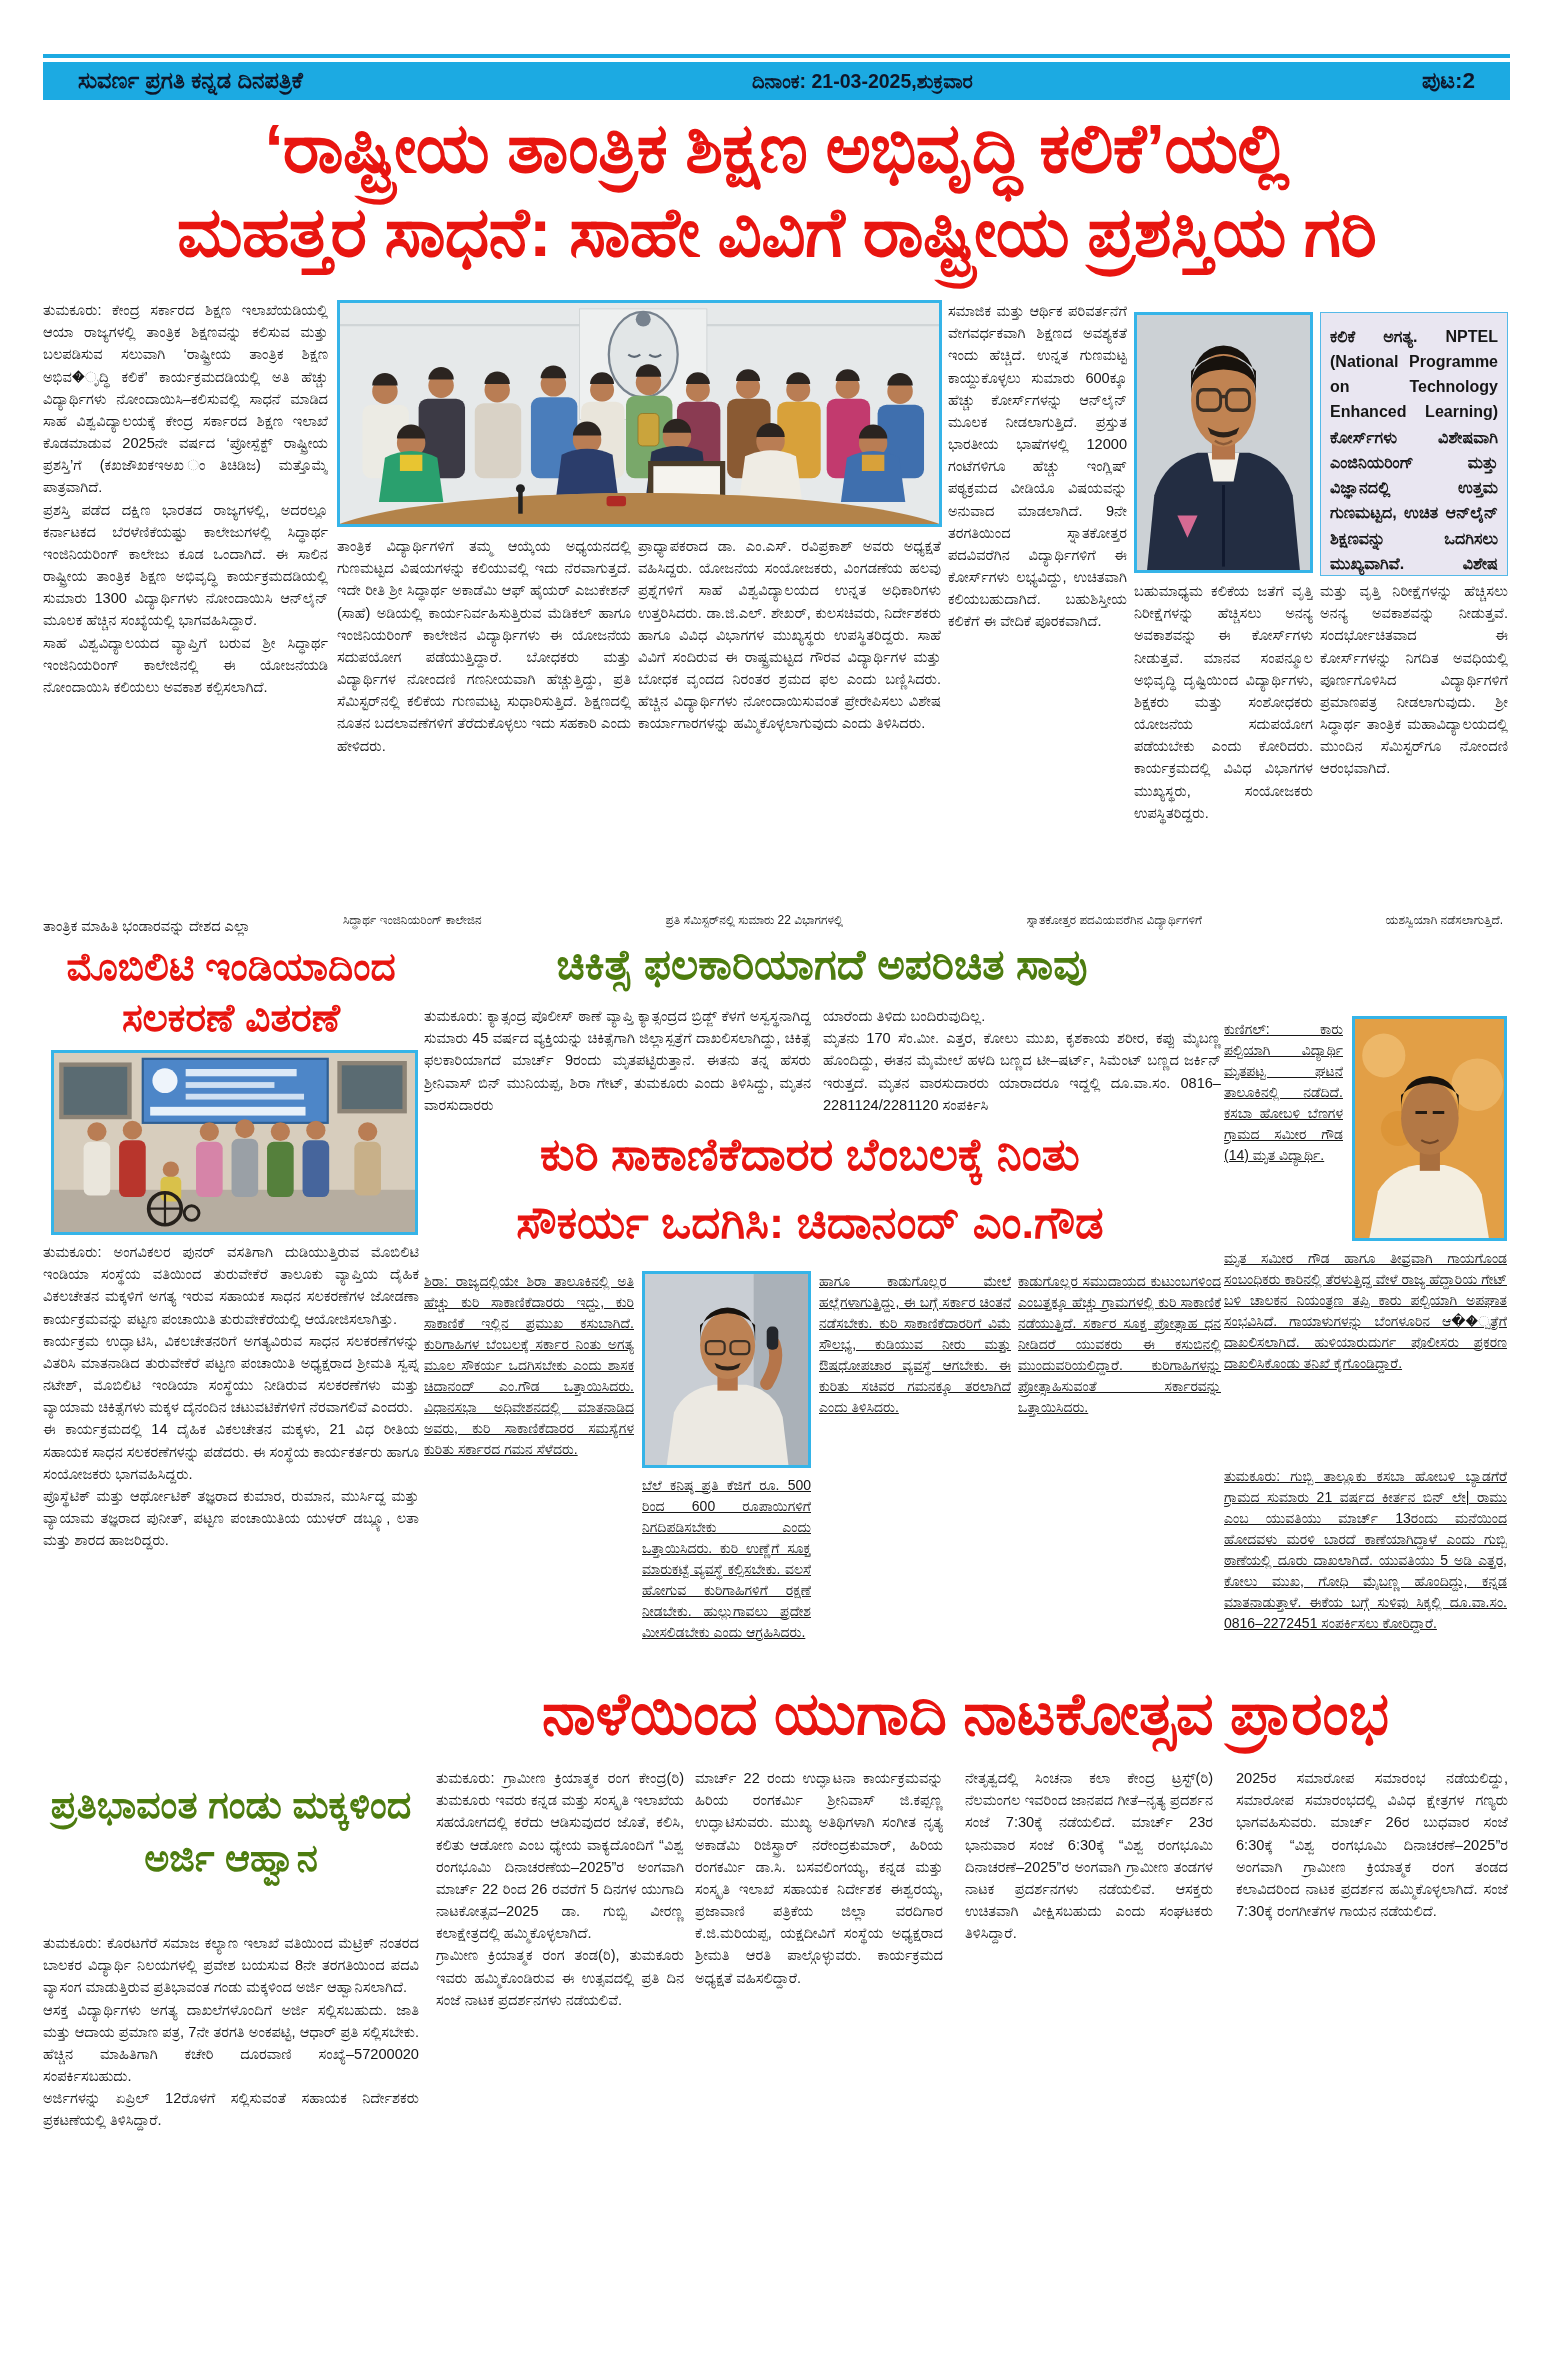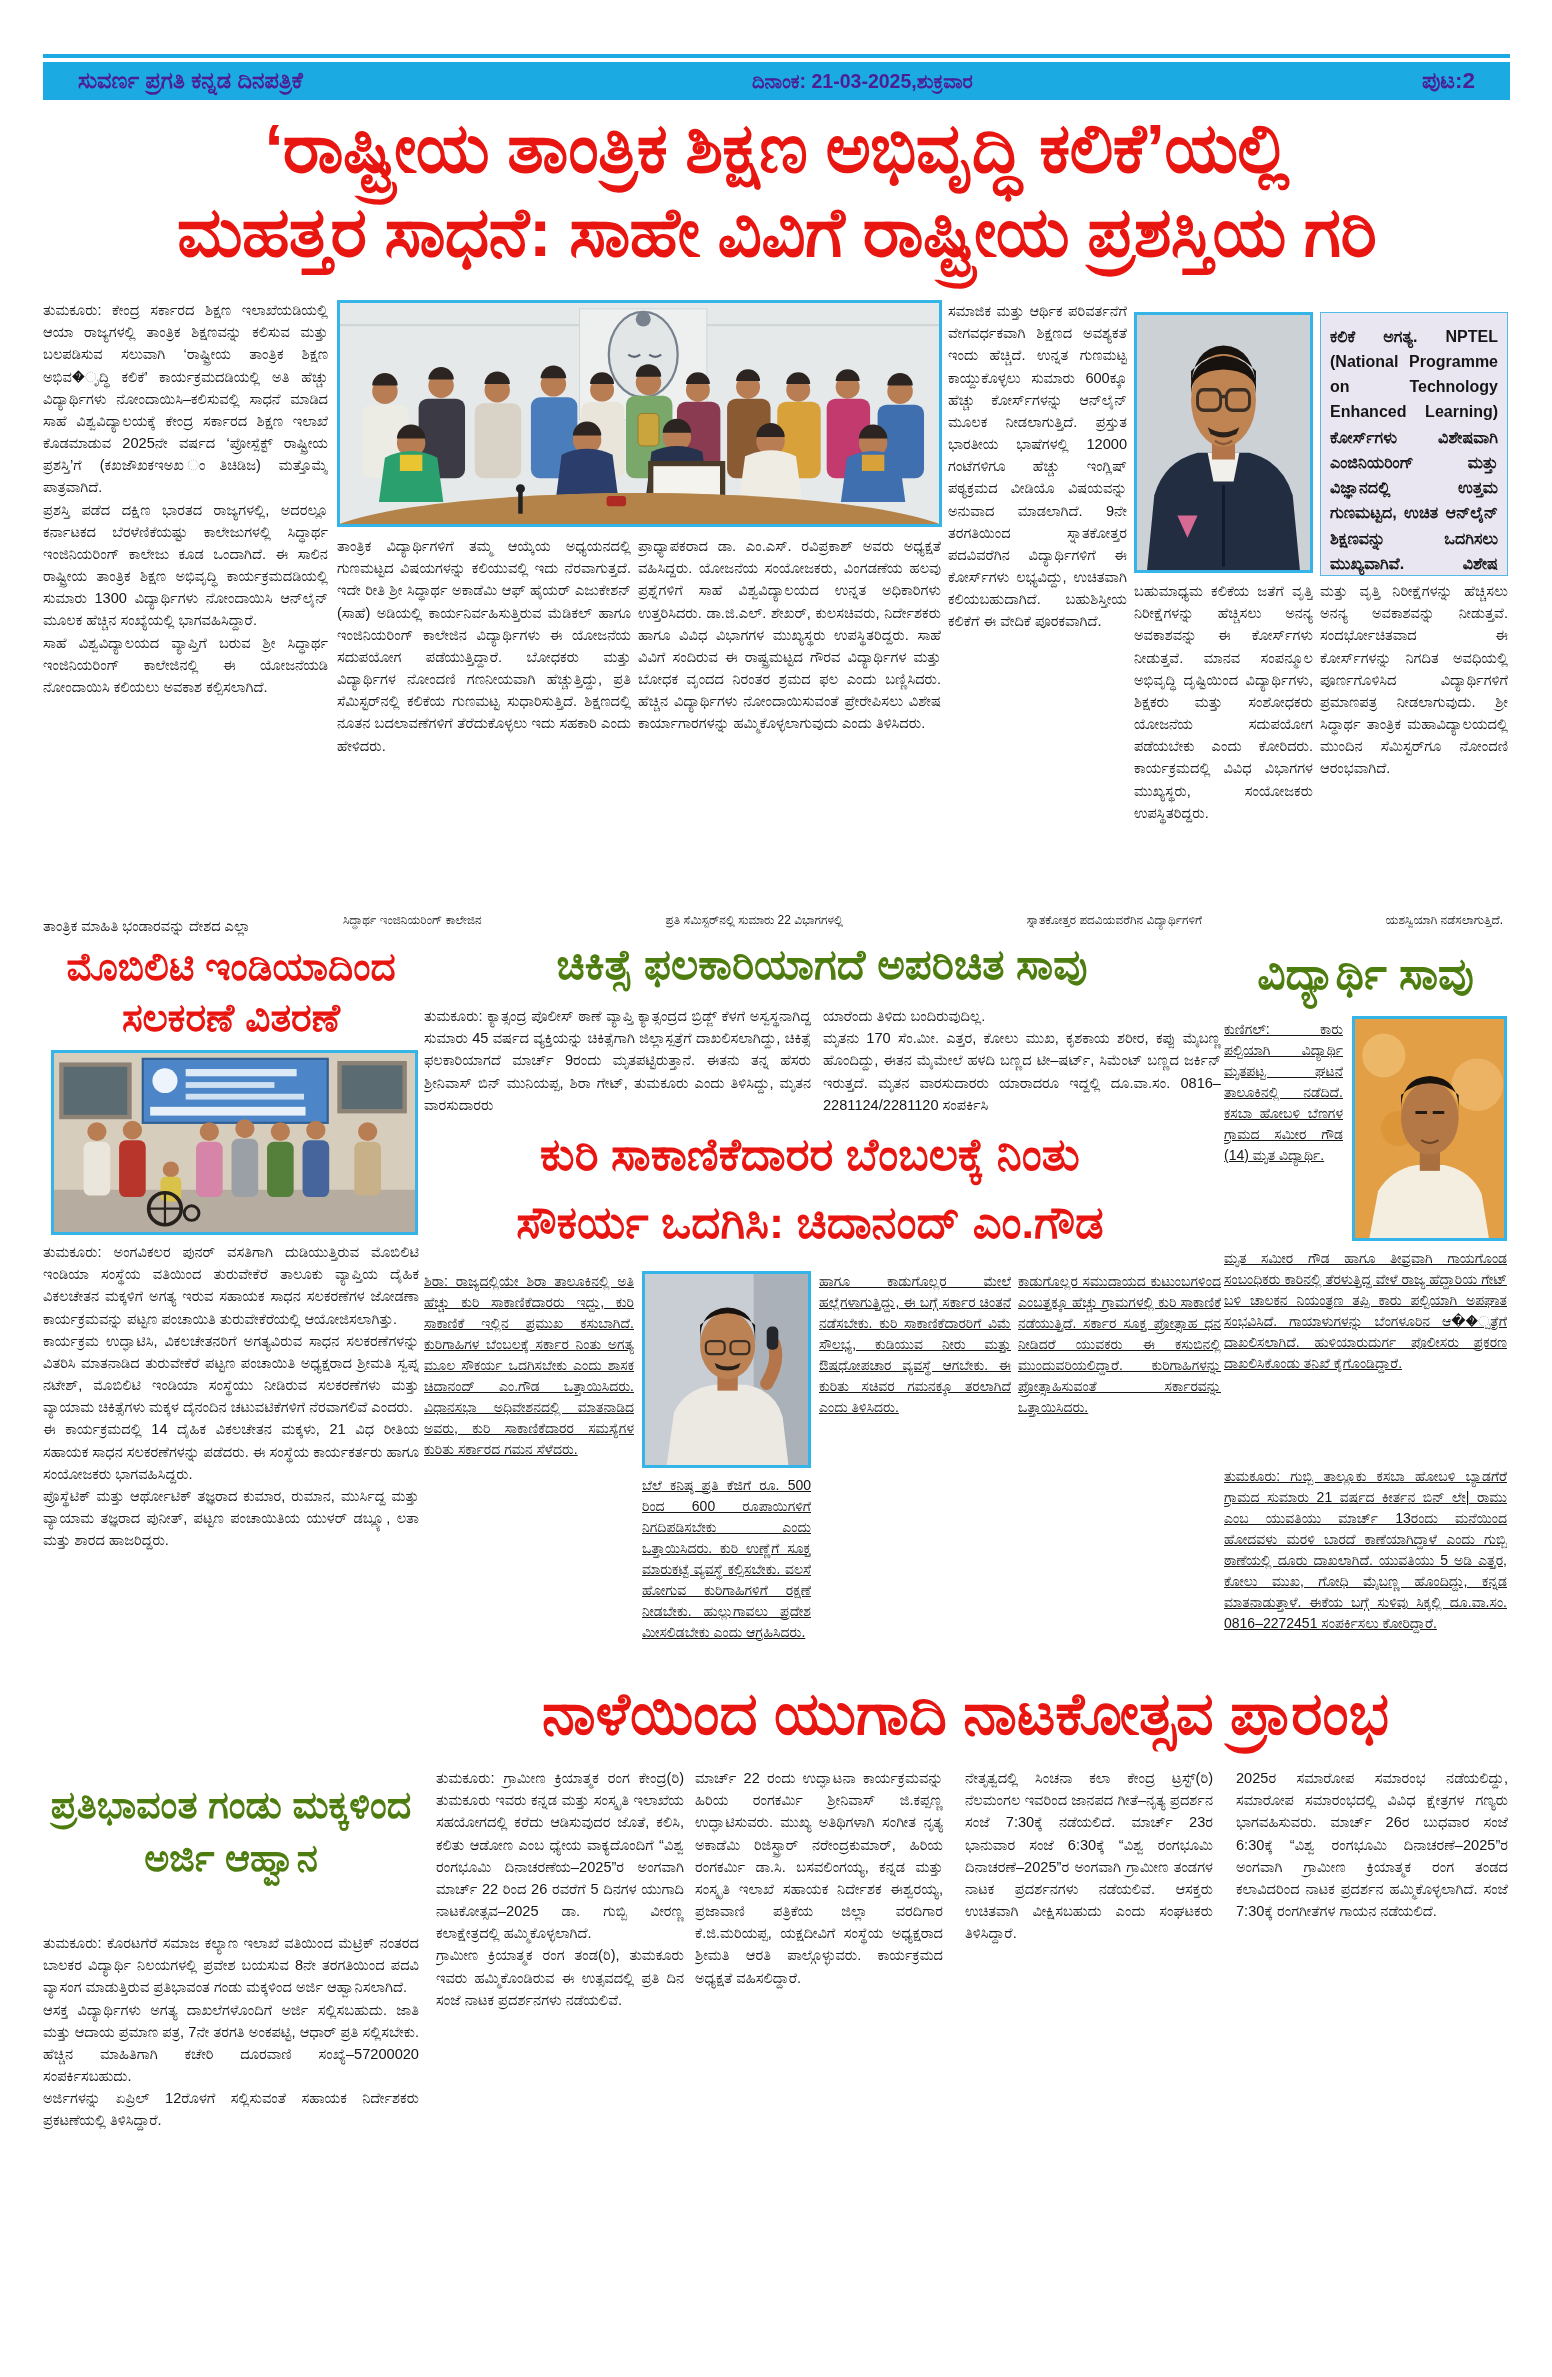--- a/index.html
+++ b/index.html
@@ -1,19 +1,19 @@
 <!DOCTYPE html>
 <html style="font-size:12px"><head>
 <meta charset="utf-8">
 <style>
   html,body{margin:0;padding:0;background:#9a9a9a;}
   #page{position:relative;width:1553px;height:2377px;background:#ffffff;
         font-family:"Liberation Sans","DejaVu Sans",sans-serif;color:#161616;overflow:hidden;}
   .abs{position:absolute;box-sizing:border-box;}
-  .bar{background:#1caae2;color:#4c1d95;display:flex;align-items:center;justify-content:space-between;
+  .bar{background:#1caae2;color:#0f172a;display:flex;align-items:center;justify-content:space-between;
        padding:0 35px;font-weight:700;font-size:22.5px;}
   .bar .mid{font-size:19.5px;font-weight:700;}
   .bar .pg{font-size:22.5px;font-weight:700;}
   .lead-head{color:#e81510;font-weight:800;text-align:center;font-size:69px;line-height:1.22;
              letter-spacing:-0.8px;}
   .h-red{color:#e81510;font-weight:800;text-align:center;}
   .h-black{color:#4d7c0f;font-weight:800;text-align:center;}
   .body-text{font-size:14.6px;line-height:1.52;text-align:justify;white-space:pre-line;overflow:hidden;}
   .body-sm{font-size:14px;line-height:1.5;text-decoration:underline;}
   .photo{border:3px solid #35b4e8;background:#dfe3e6;overflow:hidden;}
@@ -224,21 +224,20 @@
       <path d="M168 150 Q186 120 178 96" stroke="#b5754a" stroke-width="18" fill="none" stroke-linecap="round"></path>
       <rect x="168" y="72" width="16" height="32" rx="7" fill="#23262b"></rect>
       <rect x="84" y="92" width="26" height="18" rx="6" fill="none" stroke="#3a2f25" stroke-width="3"></rect>
       <rect x="118" y="92" width="26" height="18" rx="6" fill="none" stroke="#3a2f25" stroke-width="3"></rect>
     </svg>
   </div>
   <div class="abs body-text body-sm" style="left:642px;top:1475px;width:169px;height:196px;">ಬೆಲೆ ಕನಿಷ್ಠ ಪ್ರತಿ ಕೆಜಿಗೆ ರೂ. 500 ರಿಂದ 600 ರೂಪಾಯಿಗಳಿಗೆ ನಿಗದಿಪಡಿಸಬೇಕು ಎಂದು ಒತ್ತಾಯಿಸಿದರು. ಕುರಿ ಉಣ್ಣೆಗೆ ಸೂಕ್ತ ಮಾರುಕಟ್ಟೆ ವ್ಯವಸ್ಥೆ ಕಲ್ಪಿಸಬೇಕು. ವಲಸೆ ಹೋಗುವ ಕುರಿಗಾಹಿಗಳಿಗೆ ರಕ್ಷಣೆ ನೀಡಬೇಕು. ಹುಲ್ಲುಗಾವಲು ಪ್ರದೇಶ ಮೀಸಲಿಡಬೇಕು ಎಂದು ಆಗ್ರಹಿಸಿದರು.</div>
   <div class="abs body-text body-sm" style="left:819px;top:1271px;width:192px;height:400px;">ಹಾಗೂ ಕಾಡುಗೊಲ್ಲರ ಮೇಲೆ ಹಲ್ಲೆಗಳಾಗುತ್ತಿದ್ದು, ಈ ಬಗ್ಗೆ ಸರ್ಕಾರ ಚಿಂತನೆ ನಡೆಸಬೇಕು. ಕುರಿ ಸಾಕಾಣಿಕೆದಾರರಿಗೆ ವಿಮೆ ಸೌಲಭ್ಯ, ಕುಡಿಯುವ ನೀರು ಮತ್ತು ಔಷಧೋಪಚಾರ ವ್ಯವಸ್ಥೆ ಆಗಬೇಕು. ಈ ಕುರಿತು ಸಚಿವರ ಗಮನಕ್ಕೂ ತರಲಾಗಿದೆ ಎಂದು ತಿಳಿಸಿದರು.</div>
   <div class="abs body-text body-sm" style="left:1018px;top:1271px;width:203px;height:400px;">ಕಾಡುಗೊಲ್ಲರ ಸಮುದಾಯದ ಕುಟುಂಬಗಳಿಂದ ಎಂಬತ್ತಕ್ಕೂ ಹೆಚ್ಚು ಗ್ರಾಮಗಳಲ್ಲಿ ಕುರಿ ಸಾಕಾಣಿಕೆ ನಡೆಯುತ್ತಿದೆ. ಸರ್ಕಾರ ಸೂಕ್ತ ಪ್ರೋತ್ಸಾಹ ಧನ ನೀಡಿದರೆ ಯುವಕರು ಈ ಕಸುಬಿನಲ್ಲಿ ಮುಂದುವರಿಯಲಿದ್ದಾರೆ. ಕುರಿಗಾಹಿಗಳನ್ನು ಪ್ರೋತ್ಸಾಹಿಸುವಂತೆ ಸರ್ಕಾರವನ್ನು ಒತ್ತಾಯಿಸಿದರು.</div>
 
-  <div class="abs h-black" style="left:1224px;top:948px;width:283px;height:60px;font-size:44px;line-height:1.2;">ವಿದ್ಯಾರ್ಥಿ ಸಾವು</div>
   <div class="abs body-text body-sm" style="left:1224px;top:1019px;width:119px;height:225px;">ಕುಣಿಗಲ್: ಕಾರು ಪಲ್ಟಿಯಾಗಿ ವಿದ್ಯಾರ್ಥಿ ಮೃತಪಟ್ಟ ಘಟನೆ ತಾಲೂಕಿನಲ್ಲಿ ನಡೆದಿದೆ. ಕಸಬಾ ಹೋಬಳಿ ಬೆಣಗಳ ಗ್ರಾಮದ ಸಮೀರ ಗೌಡ (14) ಮೃತ ವಿದ್ಯಾರ್ಥಿ.</div>
   <div class="abs photo" style="left:1352px;top:1016px;width:155px;height:225px;">
     <svg viewBox="0 0 207 300" preserveAspectRatio="none">
       <rect width="207" height="300" fill="#e29f46"></rect>
       <circle cx="40" cy="50" r="30" fill="#f2c276" opacity="0.7"></circle>
       <circle cx="170" cy="90" r="36" fill="#f2c276" opacity="0.6"></circle>
       <circle cx="60" cy="150" r="24" fill="#d98f2e" opacity="0.6"></circle>
       <path d="M20 300 L32 236 Q50 206 86 200 L124 200 Q162 208 176 240 L186 300 Z" fill="#f4eee0"></path>
       <rect x="90" y="178" width="28" height="30" fill="#a96f3f"></rect>
       <ellipse cx="104" cy="136" rx="40" ry="50" fill="#b37845"></ellipse>

